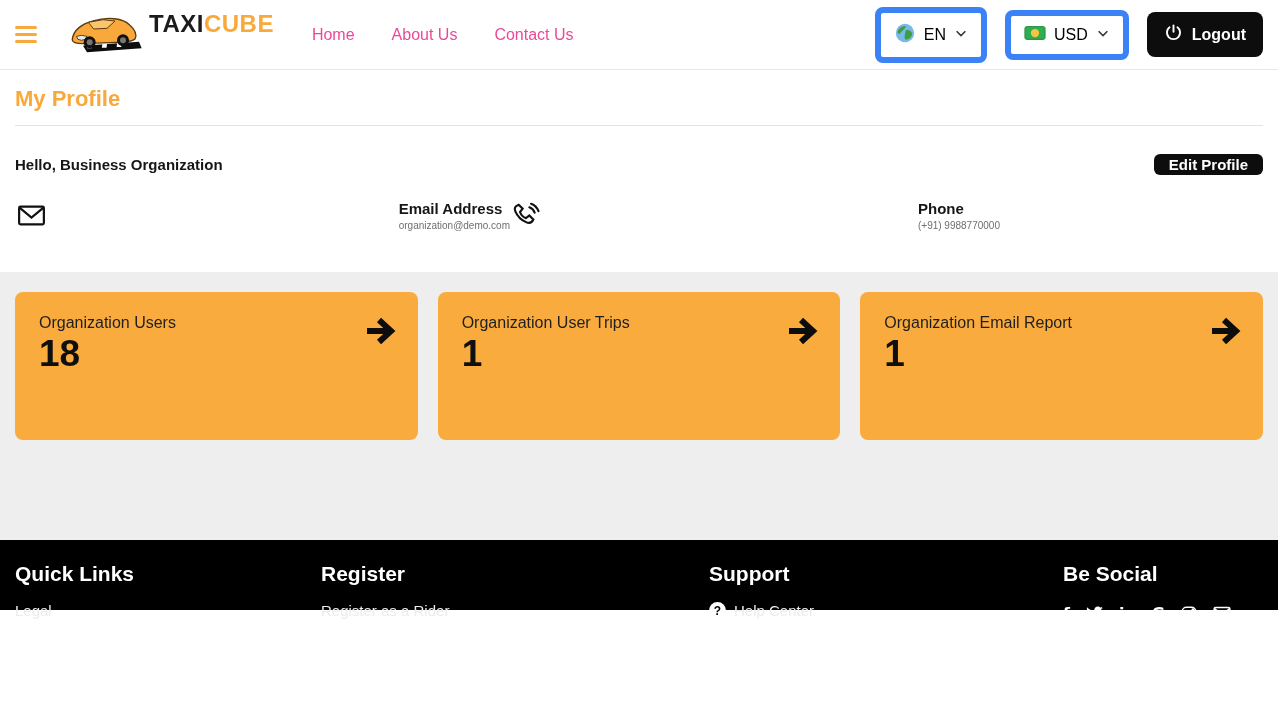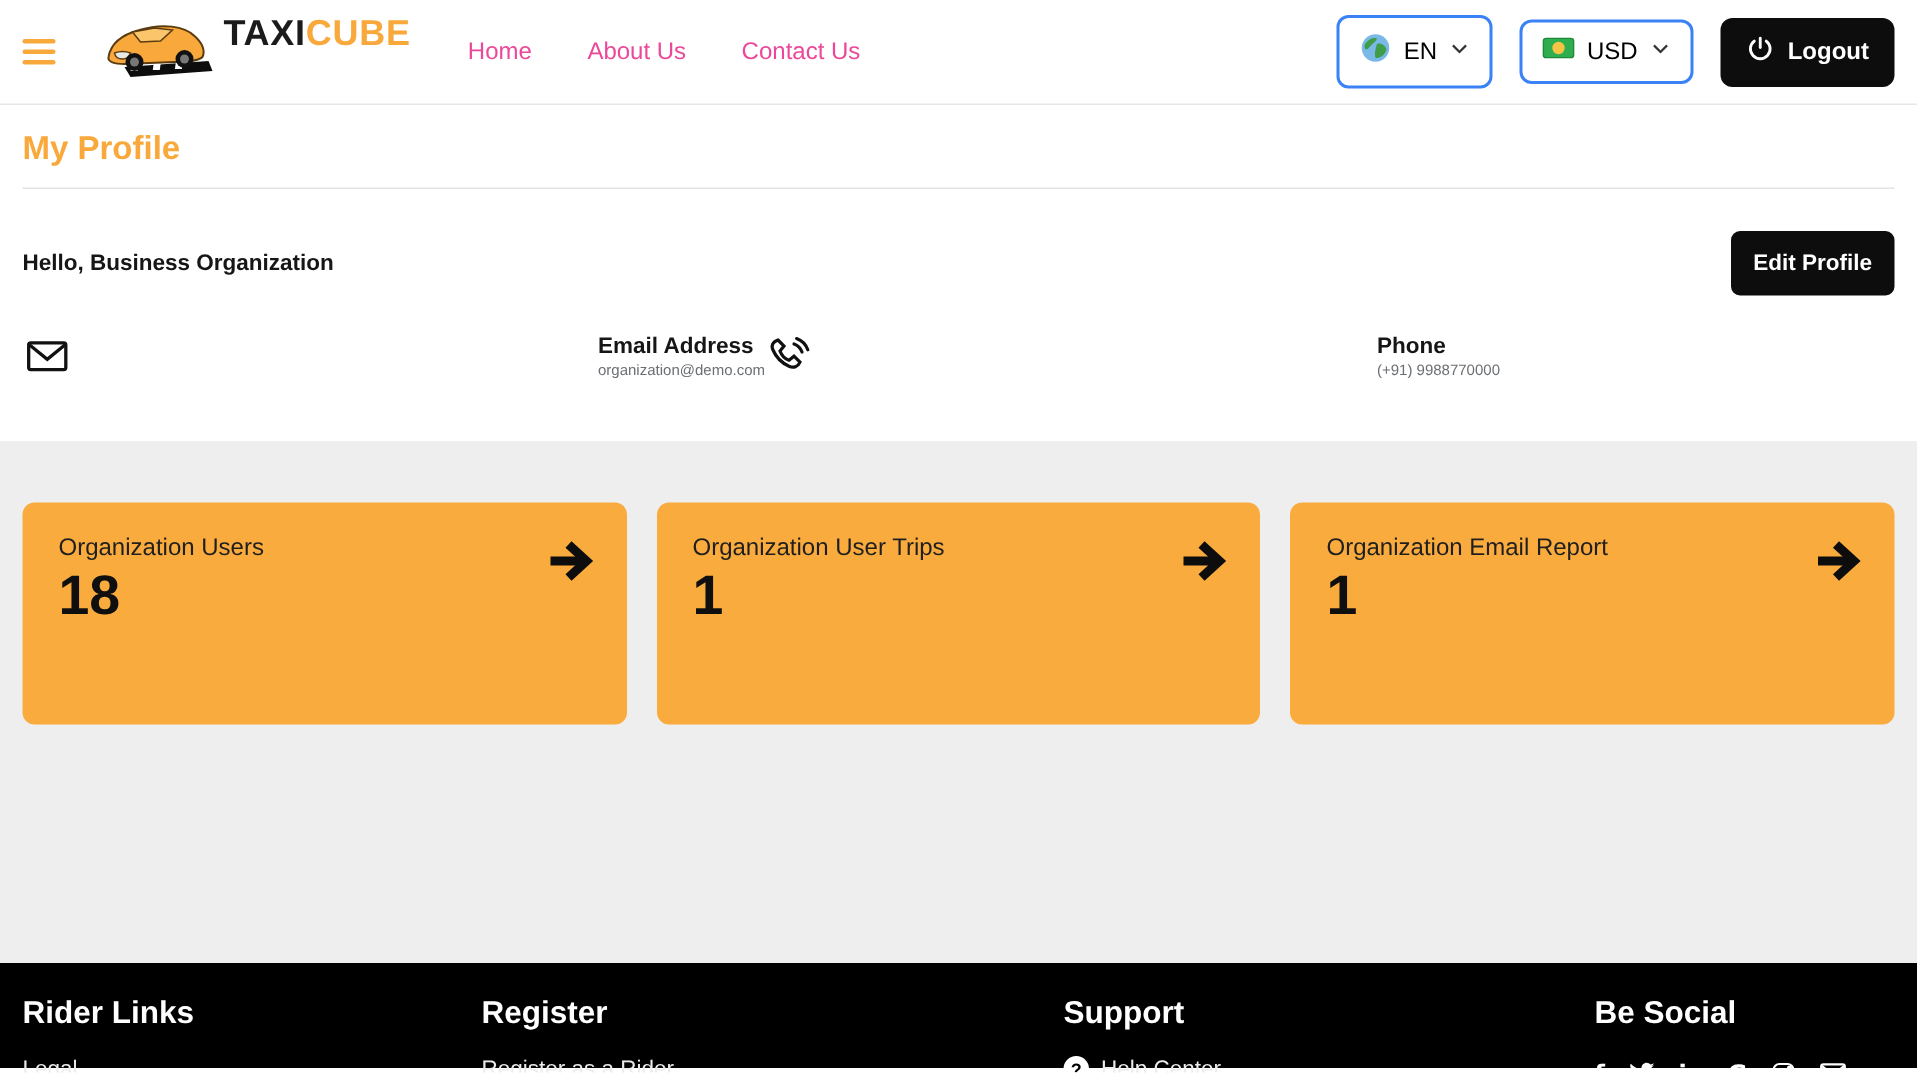--- a/index.html
+++ b/index.html
@@ -11,41 +11,41 @@
     padding:0 15px; border-bottom:1px solid #e7e7e7; }
   .hamburger { width:24px; display:flex; flex-direction:column; gap:4px; cursor:pointer; margin-right:24px; }
   .hamburger span { display:block; height:3px; width:22px; background:#f9a93c; border-radius:2px; }
   .brand { display:flex; gap:6px; cursor:pointer; }
   .brand-name { font-size:24px; font-weight:bold; letter-spacing:.5px; }
   .brand-name .b1 { color:#1b1b1b; }
   .brand-name .b2 { color:#f9a93c; }
   .nav { display:flex; gap:37px; margin-left:38px; }
   .nav a { text-decoration:none; color:#ec4899; font-size:16px; cursor:pointer; }
   .top-right { margin-left:auto; display:flex; align-items:center; gap:18px; }
-  .select-btn { display:flex; align-items:center; gap:8px; border:2px solid #3b82f6;
+  .select-btn { display:flex; align-items:center; gap:8px; border:6px solid #3b82f6;
     background:#fff; border-radius:8px; padding:9px 13px; font-size:16px; cursor:pointer; }
   .logout-btn { display:flex; align-items:center; gap:9px; background:#0d0d0d; color:#fff;
     border:none; border-radius:8px; padding:11px 17px; font-size:16px; font-weight:bold; cursor:pointer; }
 
   
   .profile-section { background:#fff; padding:16px 15px 40px; }
   .page-title { color:#f9a93c; font-size:22px; font-weight:bold; }
   .title-divider { border:none; border-top:1px solid #e3e3e3; margin-top:13px; }
   .greeting-row { display:flex; align-items:center; justify-content:space-between; margin-top:28px; }
   .greeting { font-size:15px; font-weight:bold; color:#161616; }
   .edit-btn { background:#0d0d0d; color:#fff; border:none; border-radius:6px;
-    padding:13px 15px; font-size:15px; font-weight:bold; cursor:pointer; }
+    padding:2px 15px; font-size:15px; font-weight:bold; cursor:pointer; }
   .info-row { display:grid; grid-template-columns:495px 490px 1fr; margin-top:24px; }
   .info-item { display:flex; align-items:center; gap:13px;justify-content:space-between; }
   .info-icon { flex:0 0 auto; display:flex; align-items:center; justify-content:center; }
   .info-label { font-size:15px; font-weight:bold; color:#161616; }
   .info-value { font-size:10px; color:#6c6f72; margin-top:3px; }
 
   
-  .stats-section { background:#eeeeee; height:348px; padding:41px 15px 0; }
+  .stats-section { background:#eeeeee; height:268px; padding:20px 15px 0; }
   .stats-grid { display:grid; grid-template-columns:repeat(3,1fr); gap:20px; }
   .stat-card { background:#faab3e; border-radius:8px; height:148px; padding:22px 24px;
     position:relative; cursor:pointer; }
   .stat-label { font-size:16px; color:#1f1f1f; }
   .stat-value { font-size:37px; font-weight:bold; color:#0f0f0f; line-height:1.1; margin-top:2px; }
   .stat-arrow { position:absolute; top:24px; right:22px; }
 
   
   .footer { background:#000; height:70px; padding:22px 15px 0; color:#fff; }
   .footer-grid { display:grid; grid-template-columns:306px 388px 354px 1fr; }
@@ -210,21 +210,21 @@
             <path d="M15 4l12 11-12 11" stroke-width="6"></path>
         </svg>
       </span>
     </div>
   </div>
 </section>
 
 <footer class="footer">
   <div class="footer-grid">
     <div>
-      <div class="footer-h">Rider Links</div>
+      <div class="footer-h">Quick Links</div>
       <a class="footer-link">
         <span>Legal</span>
       </a>
     </div>
     <div>
       <div class="footer-h">Register</div>
       <a class="footer-link">
         <span>Register as a Rider</span>
       </a>
     </div>

